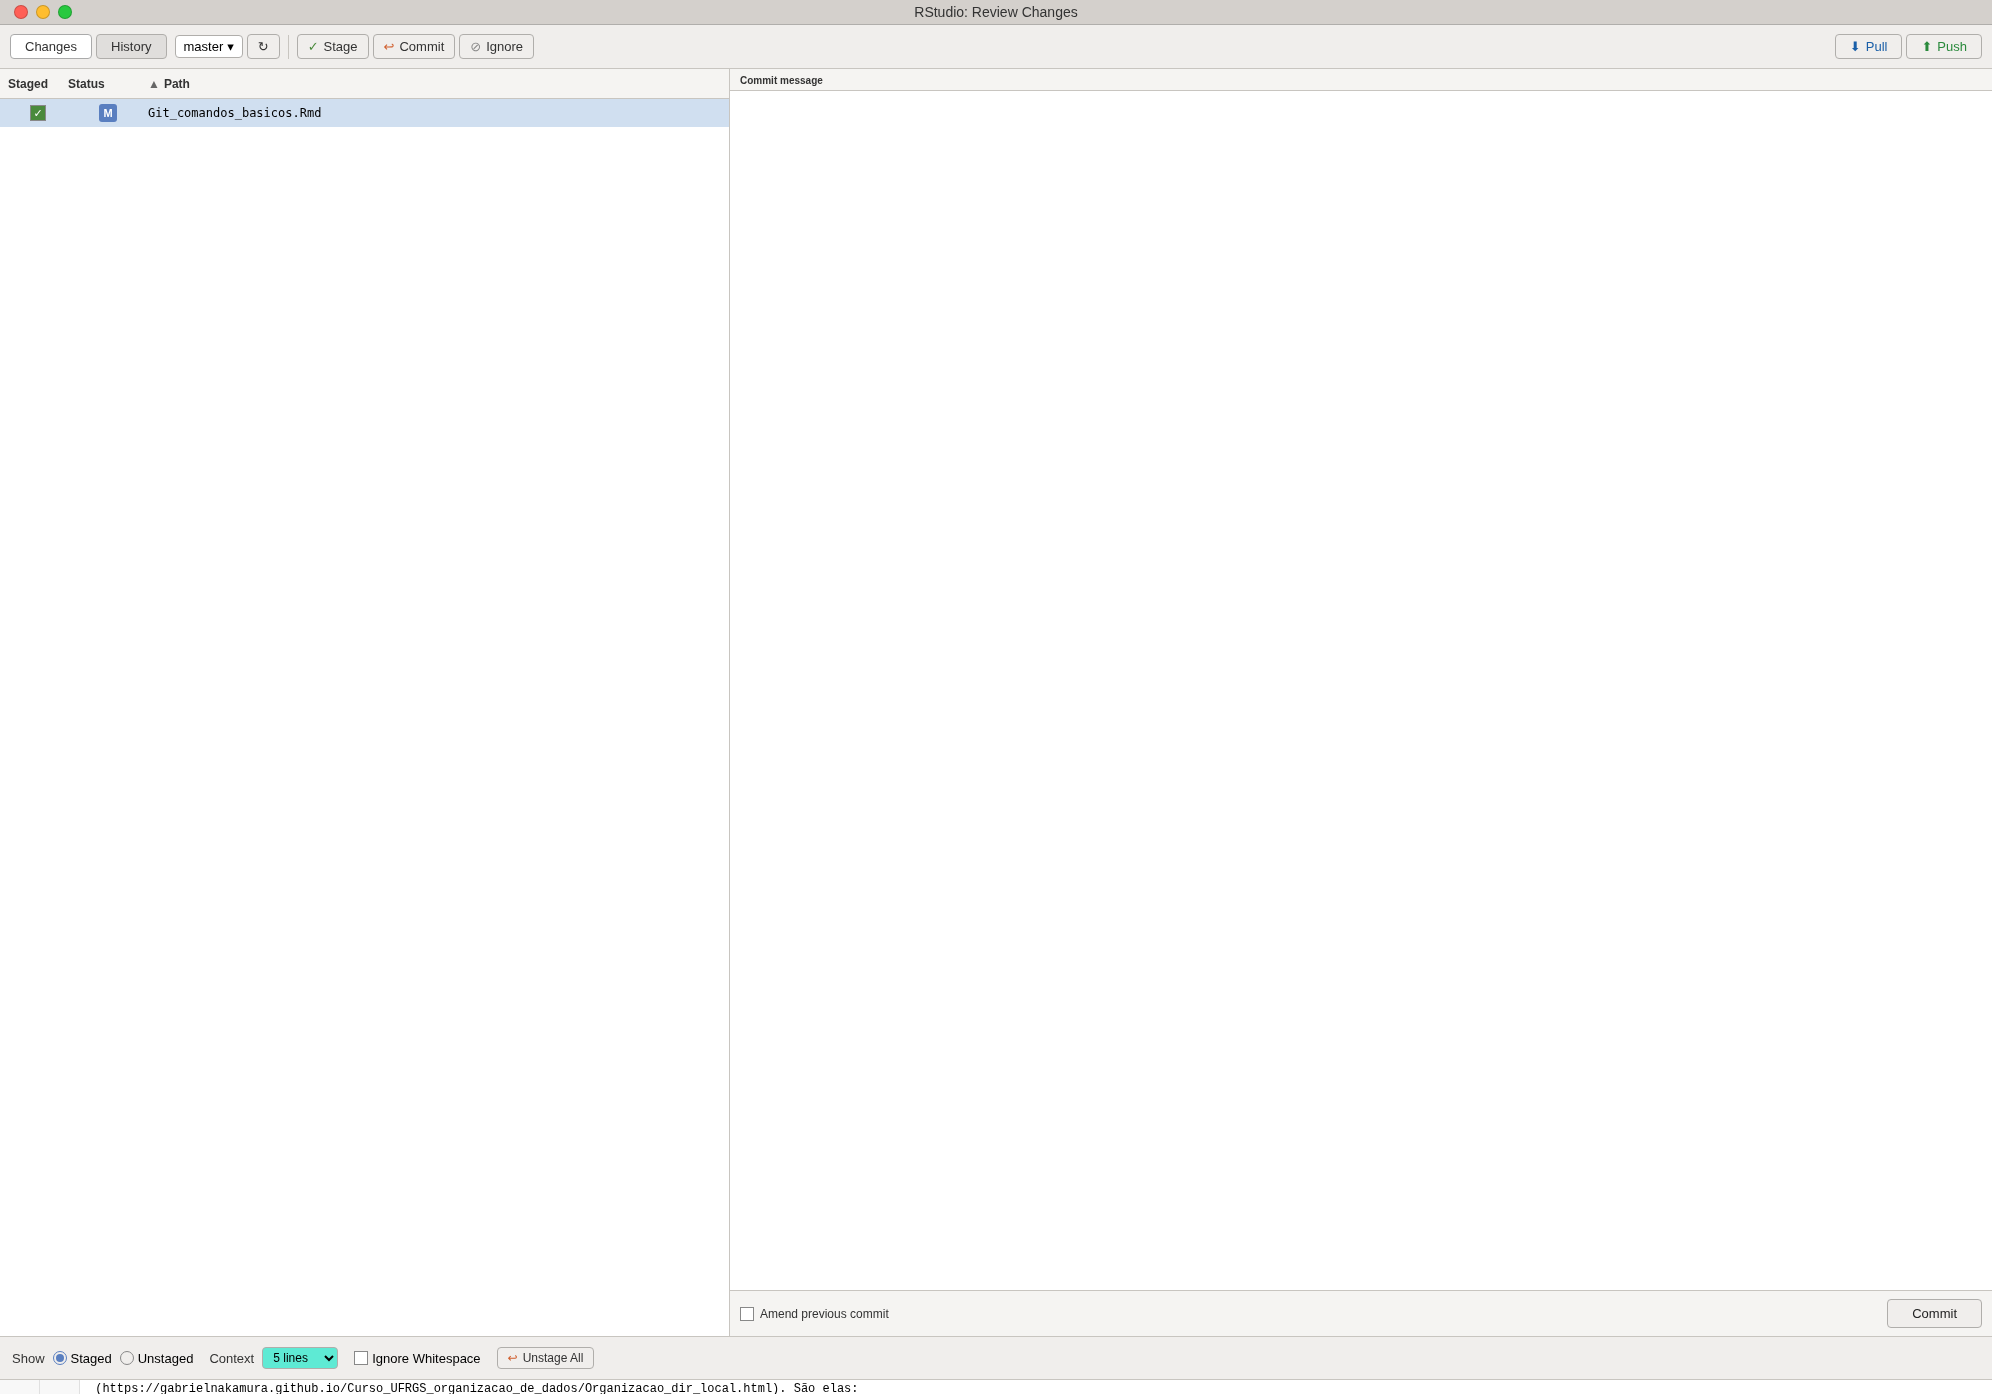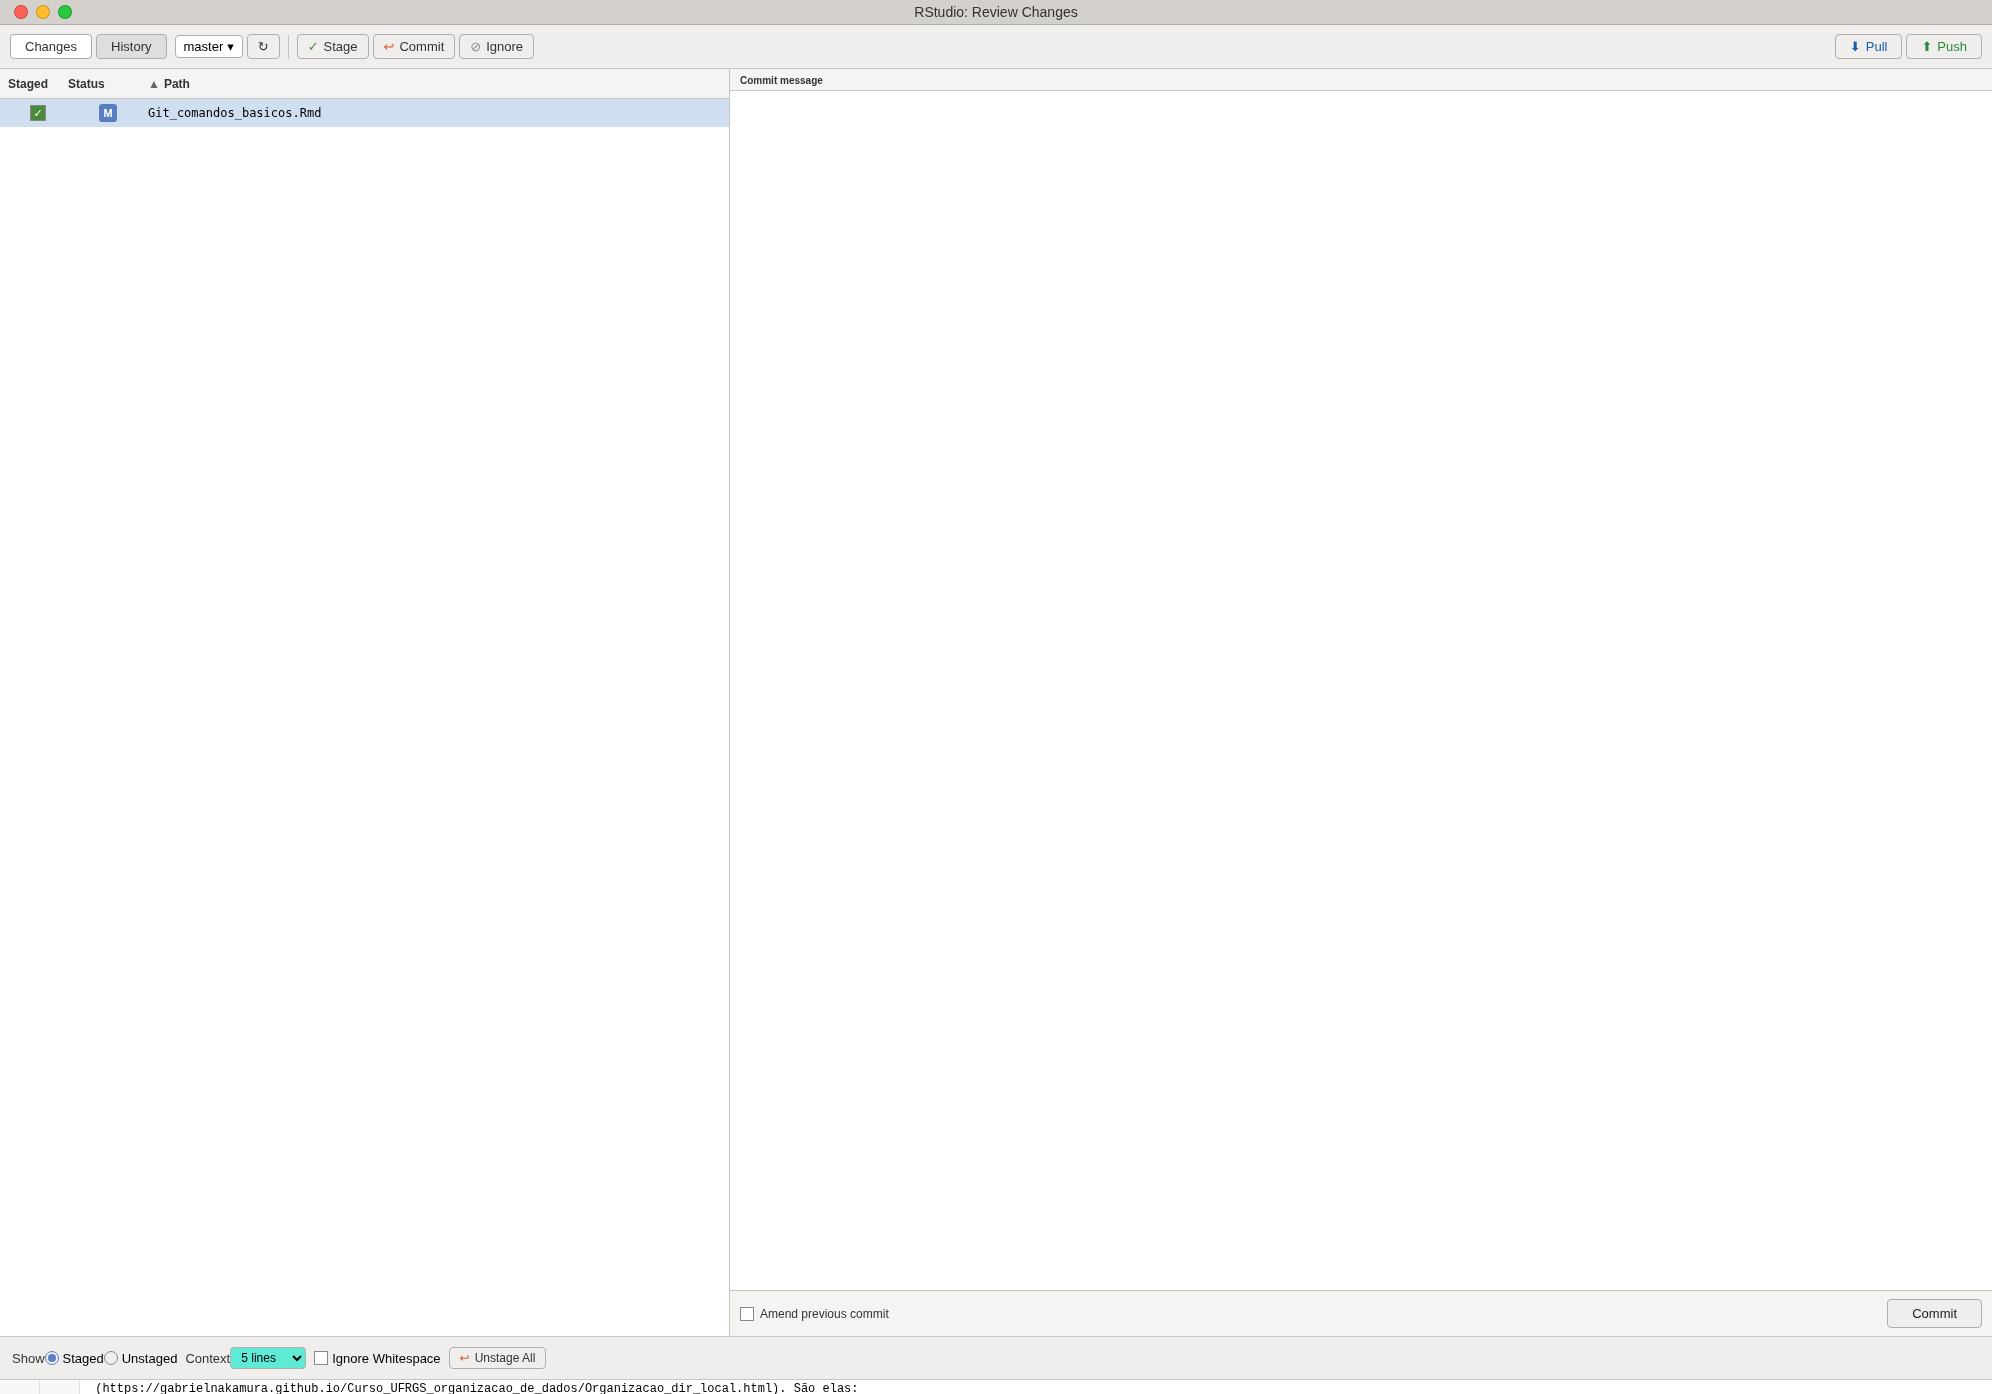--- a/index.html
+++ b/index.html
@@ -240,21 +240,21 @@
 
     
     .show-toolbar {
       background: #f0eeec;
       height: 44px;
       display: flex;
       align-items: center;
       padding: 0 12px;
       border-top: 1px solid #c8c5c0;
       border-bottom: 1px solid #c8c5c0;
-      gap: 0;
+      gap: 8px;
       font-size: 13px;
     }
     .show-label { color: #333; font-weight: 500; }
     .radio-opt { display: flex; align-items: center; gap: 4px; cursor: pointer; }
     .radio-circle {
       width: 14px; height: 14px;
       border-radius: 50%;
       border: 1.5px solid #888;
       display: flex; align-items: center; justify-content: center;
     }

